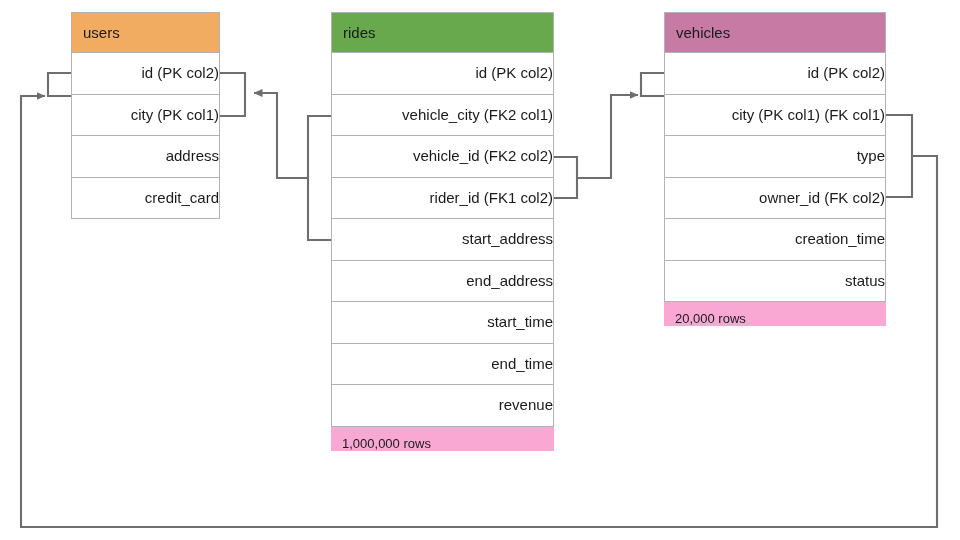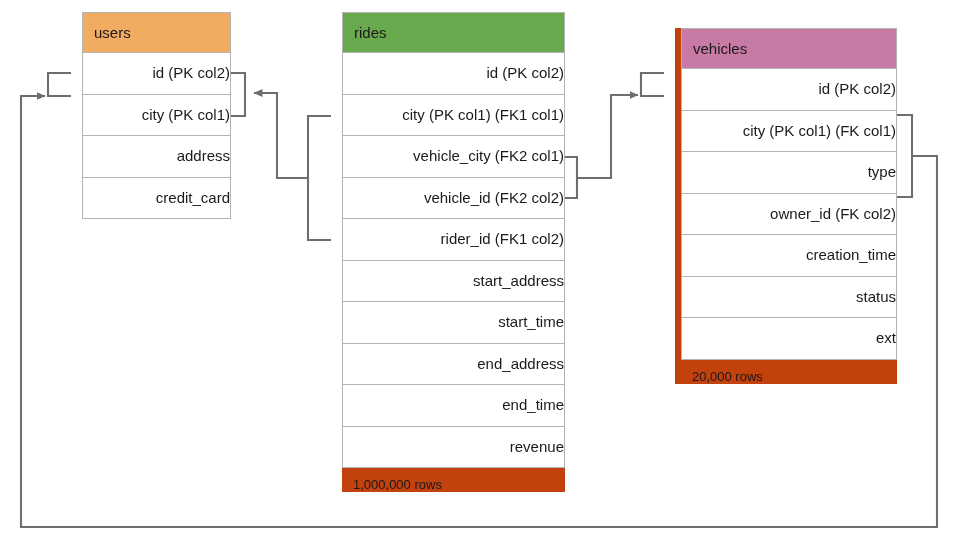--- a/index.html
+++ b/index.html
@@ -21,22 +21,21 @@
   #connectors {
     position: absolute;
     left: 0;
     top: 0;
     width: 960px;
     height: 540px;
   }
   .table-node {
     position: absolute;
     box-sizing: border-box;
-    background: #c2410c;
-    margin-left: 11px;
+    background: #f9a8d4;
   }
   .table-header {
     box-sizing: border-box;
     border: 1px solid #b3b3b3;
     height: 41px;
     line-height: 39px;
     padding: 0 0 0 11px;
     font-size: 15px;
     color: #1a1a1a;
     white-space: nowrap;
@@ -58,21 +57,21 @@
   }
   .row-count {
     font-size: 13px;
     color: #1a1a1a;
     padding: 9px 0 0 11px;
     white-space: nowrap;
   }
   
   #node-users    { left: 71px;  top: 12px; width: 149px; }
   #node-rides    { left: 331px; top: 12px; width: 223px; }
-  #node-vehicles { left: 664px; top: 28px; width: 222px; padding-left: 6px; }
+  #node-vehicles { left: 664px; top: 12px; width: 222px; }
 </style>
 </head>
 <body>
 
 <div id="canvas">
 
   <svg id="connectors" viewBox="0 0 960 540" width="960" height="540">
     <defs>
       <marker id="arrow-right" markerWidth="9" markerHeight="8" refX="8.5" refY="4" orient="auto" markerUnits="userSpaceOnUse">
         <path d="M0,0 L9,4 L0,8 z" fill="#6e6e6e"></path>
@@ -124,39 +123,36 @@
   </div>
 
   <div class="table-node" id="node-rides">
     <div class="table-header" style="background:#69a94d">
       <span>rides</span>
     </div>
     <div class="table-row">
       <span>id (PK col2)</span>
     </div>
     <div class="table-row">
-      <span>city (PK col1) (FK1 col1)</span>
-    </div>
-    <div class="table-row">
       <span>vehicle_city (FK2 col1)</span>
     </div>
     <div class="table-row">
       <span>vehicle_id (FK2 col2)</span>
     </div>
     <div class="table-row">
       <span>rider_id (FK1 col2)</span>
     </div>
     <div class="table-row">
       <span>start_address</span>
     </div>
     <div class="table-row">
-      <span>start_time</span>
+      <span>end_address</span>
     </div>
     <div class="table-row">
-      <span>end_address</span>
+      <span>start_time</span>
     </div>
     <div class="table-row">
       <span>end_time</span>
     </div>
     <div class="table-row">
       <span>revenue</span>
     </div>
     <div class="row-count">1,000,000 rows</div>
   </div>
 
@@ -175,19 +171,16 @@
     </div>
     <div class="table-row">
       <span>owner_id (FK col2)</span>
     </div>
     <div class="table-row">
       <span>creation_time</span>
     </div>
     <div class="table-row">
       <span>status</span>
     </div>
-    <div class="table-row">
-      <span>ext</span>
-    </div>
     <div class="row-count">20,000 rows</div>
   </div>
 
 </div>
 
 </body></html>

